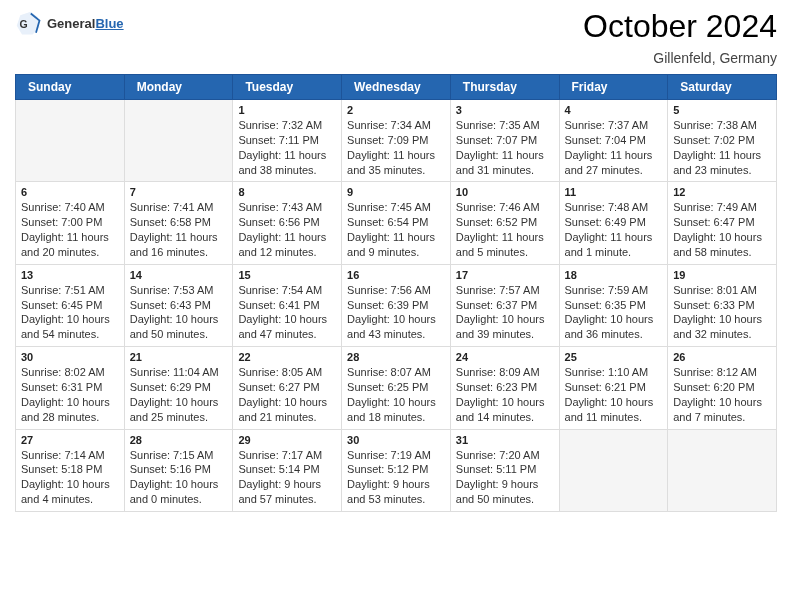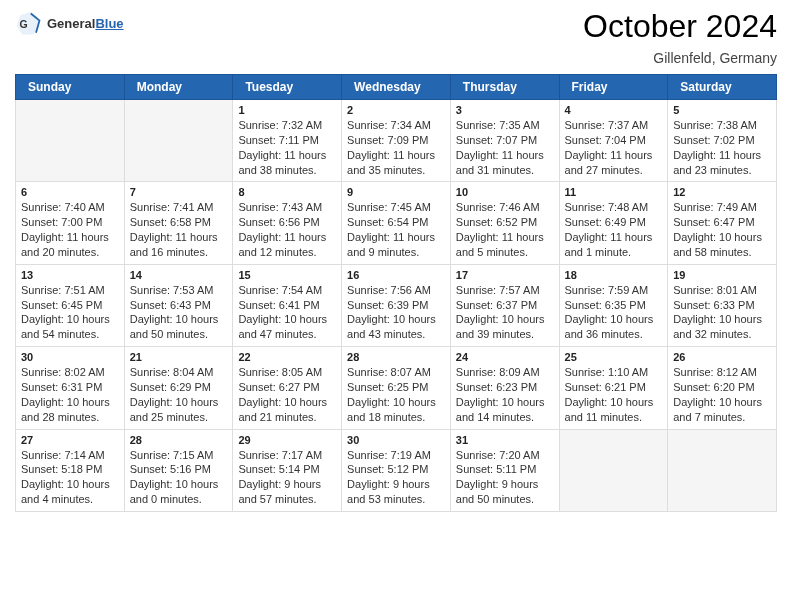--- a/index.html
+++ b/index.html
@@ -264,21 +264,21 @@
         </tr>
         <tr class="week-row">
           <td>
             <span class="day-num">30</span>
             <div class="day-info">Sunrise: 8:02 AM
 Sunset: 6:31 PM
 Daylight: 10 hours and 28 minutes.</div>
           </td>
           <td>
             <span class="day-num">21</span>
-            <div class="day-info">Sunrise: 8:04 AM
+            <div class="day-info">Sunrise: 11:04 AM
 Sunset: 6:29 PM
 Daylight: 10 hours and 25 minutes.</div>
           </td>
           <td>
             <span class="day-num">22</span>
             <div class="day-info">Sunrise: 8:05 AM
 Sunset: 6:27 PM
 Daylight: 10 hours and 21 minutes.</div>
           </td>
           <td>

